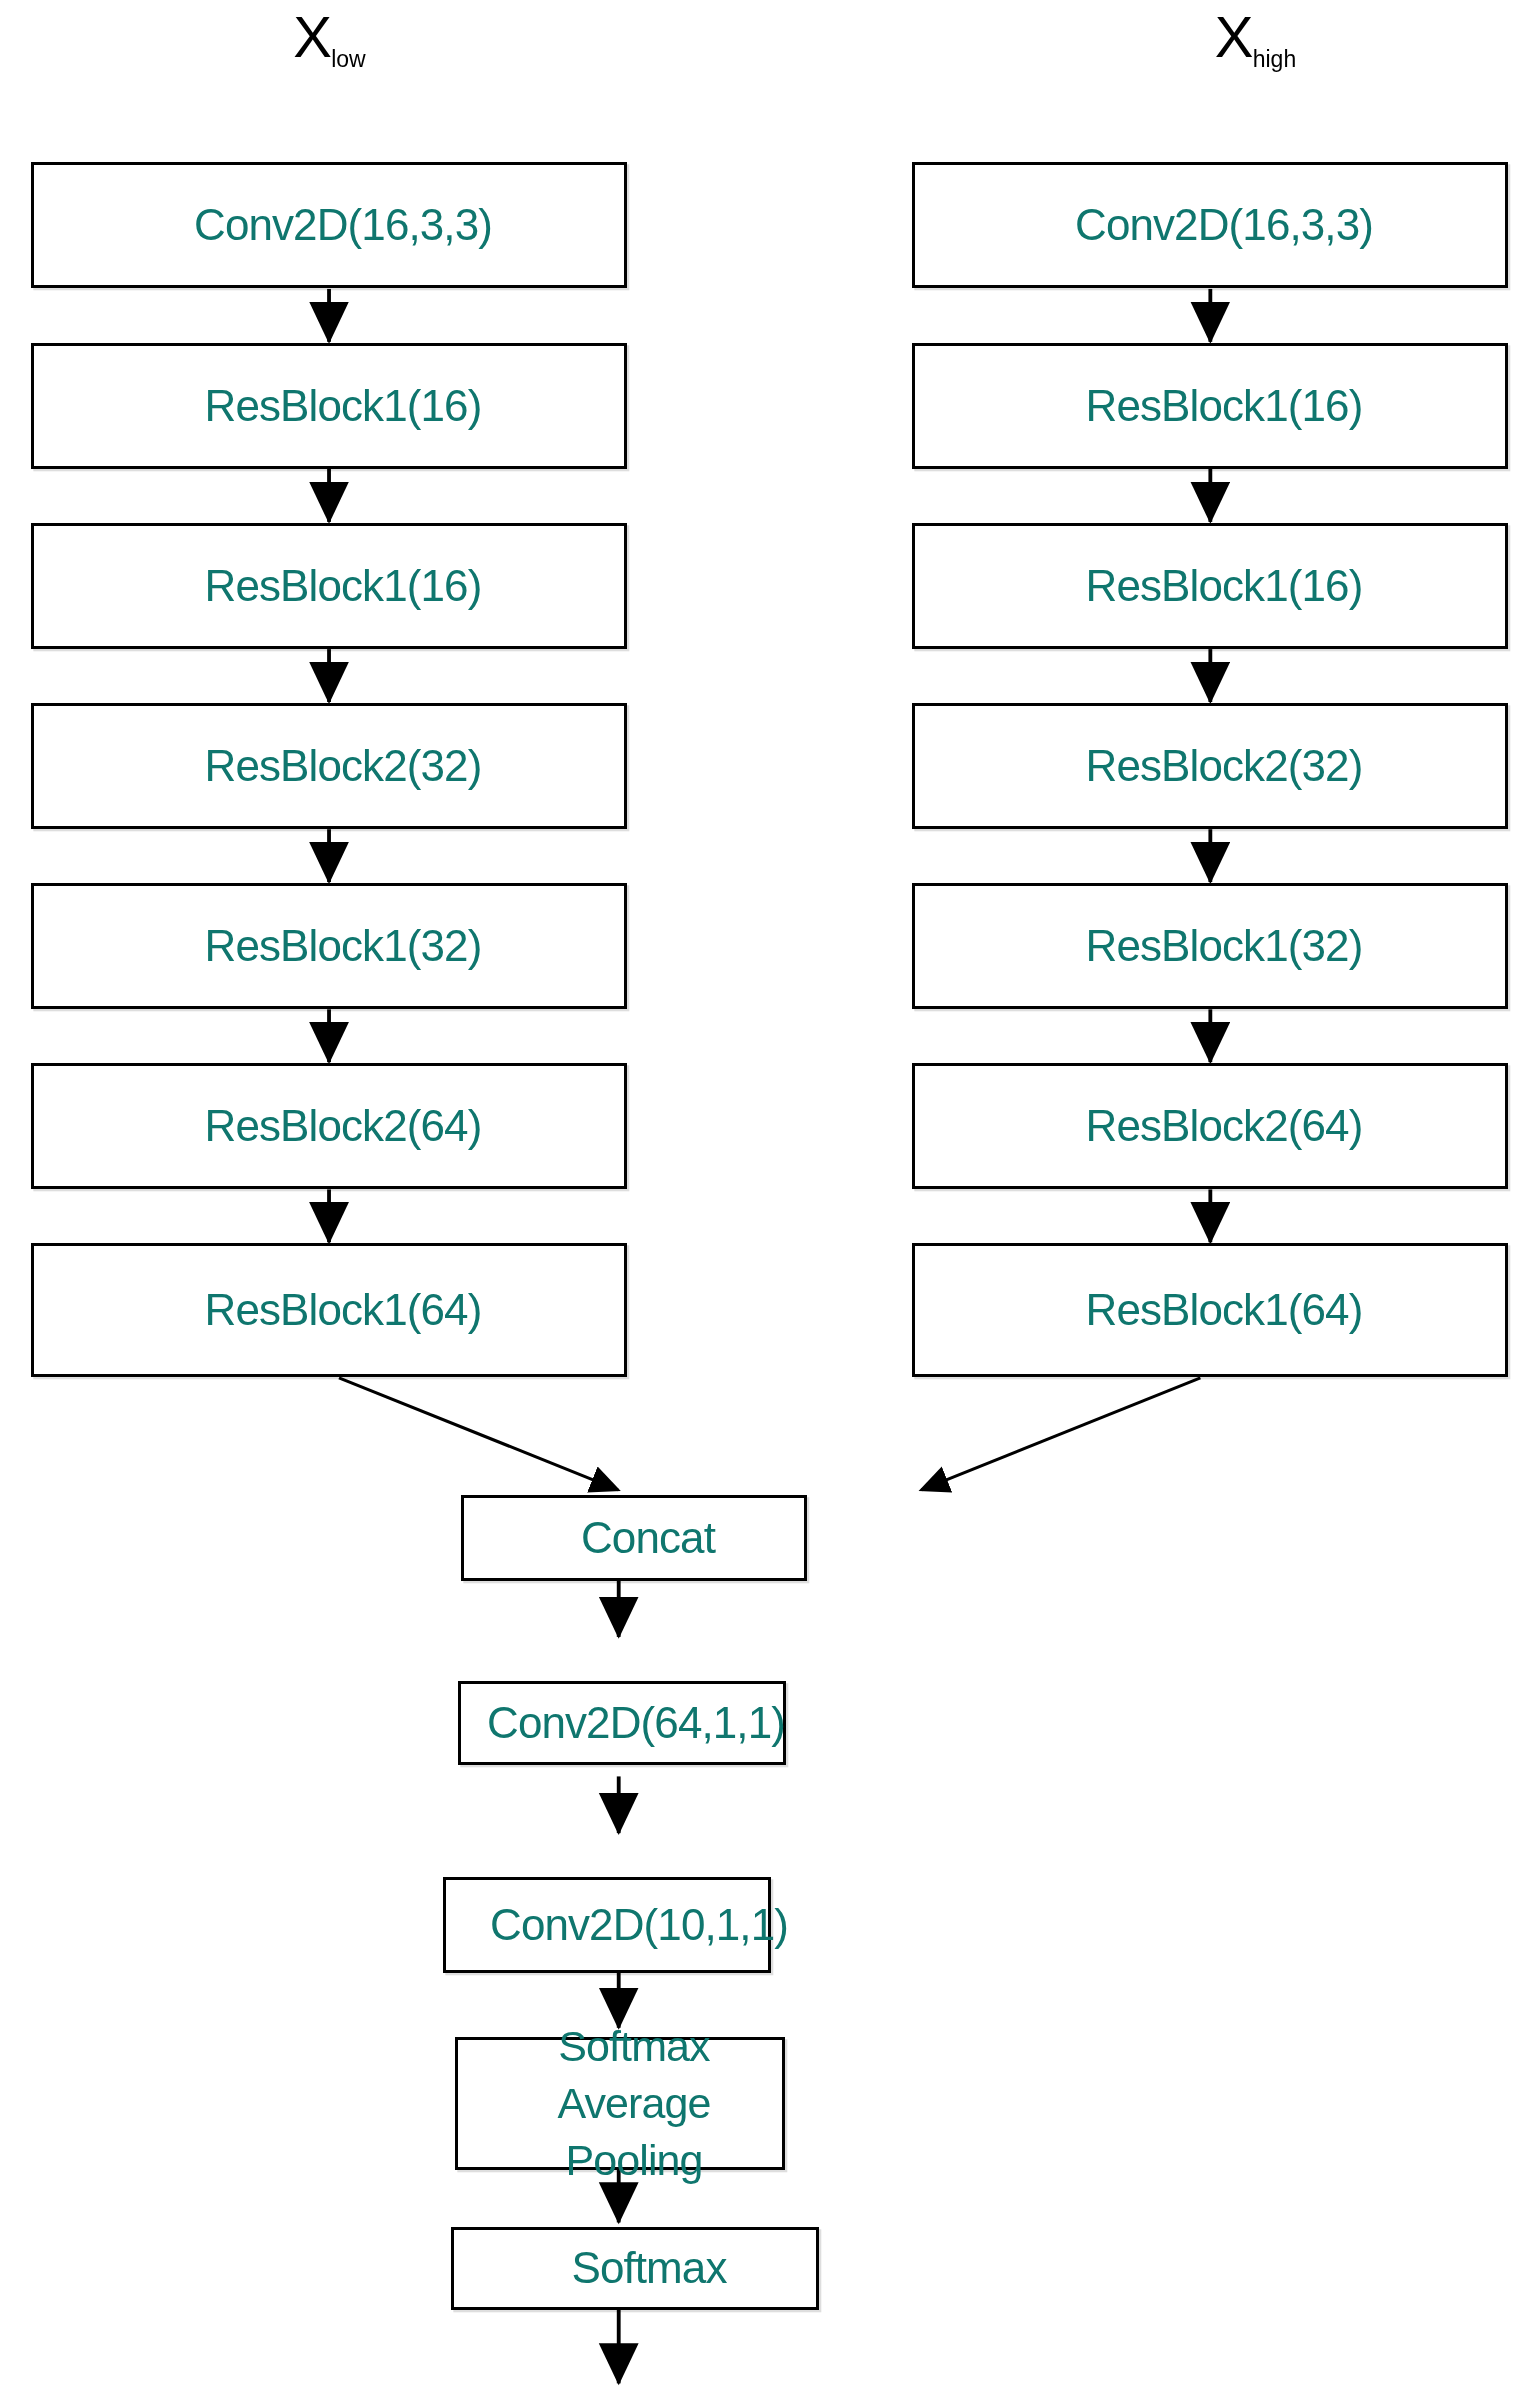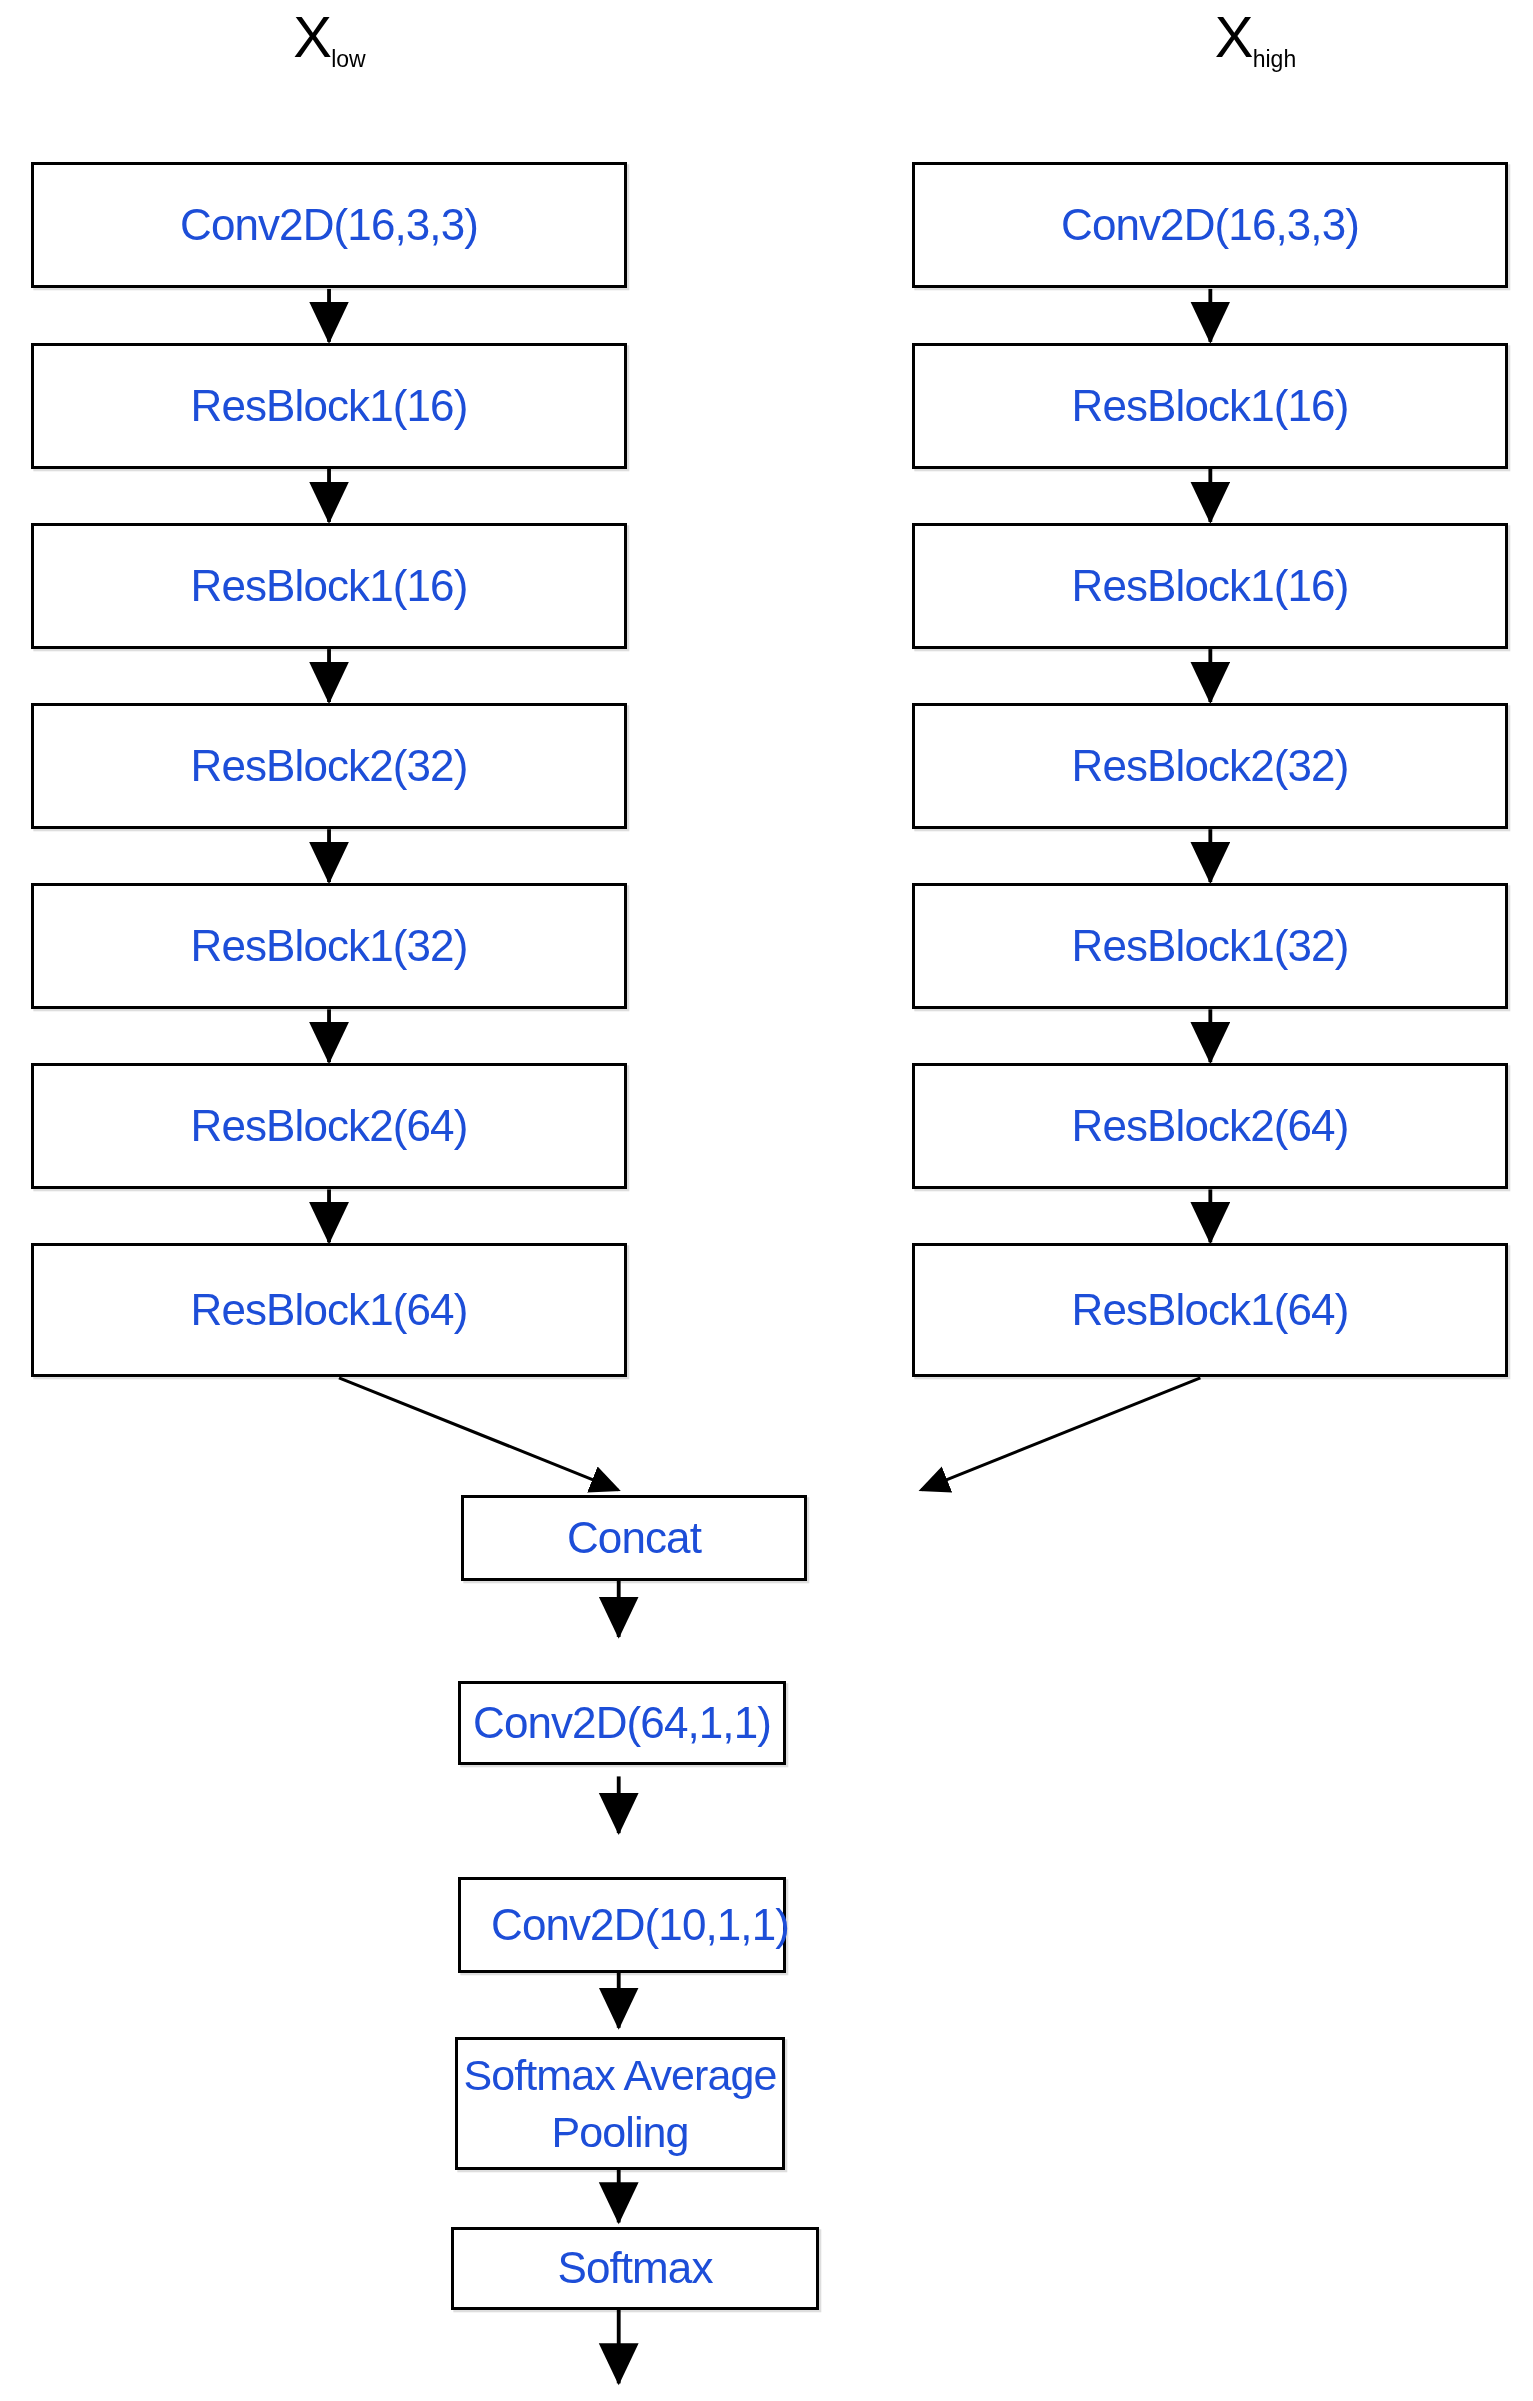--- a/index.html
+++ b/index.html
@@ -55,22 +55,23 @@
     display: flex;
     align-items: center;
     justify-content: center;
     text-align: center;
   }
   .node .node-label {
     font-size: 44px;
     line-height: 1.06;
     letter-spacing: -0.9px;
     white-space: pre-line;
-    color: #1d4ed8;
+    color: #0f766e;
     padding: 0 4.6px;
+    margin-left: 28px;
   }
   .node.two-line .node-label {
     font-size: 43px;
     line-height: 1.32;
   }
 </style>
 </head>
 <body>
 
 <div id="diagram">
@@ -168,21 +169,21 @@
   <div class="node" style="left:912px; top:1243px; width:596px; height:134px;">
     <span class="node-label">ResBlock1(64)</span>
   </div>
 
   <div class="node" style="left:461px; top:1495px; width:346px; height:86px;">
     <span class="node-label">Concat</span>
   </div>
   <div class="node" style="left:458px; top:1681px; width:328px; height:84px;">
     <span class="node-label">Conv2D(64,1,1)</span>
   </div>
-  <div class="node" style="left:458px; top:1877px; width:328px; height:96px;padding-left:36px;">
+  <div class="node" style="left:443px; top:1877px; width:328px; height:96px;padding-left:36px;">
     <span class="node-label">Conv2D(10,1,1)</span>
   </div>
   <div class="node two-line" style="left:455px; top:2037px; width:330px; height:133px;">
     <span class="node-label">Softmax Average
 Pooling</span>
   </div>
   <div class="node" style="left:451px; top:2227px; width:368px; height:83px;text-align:center;">
     <span class="node-label">Softmax</span>
   </div>
 

